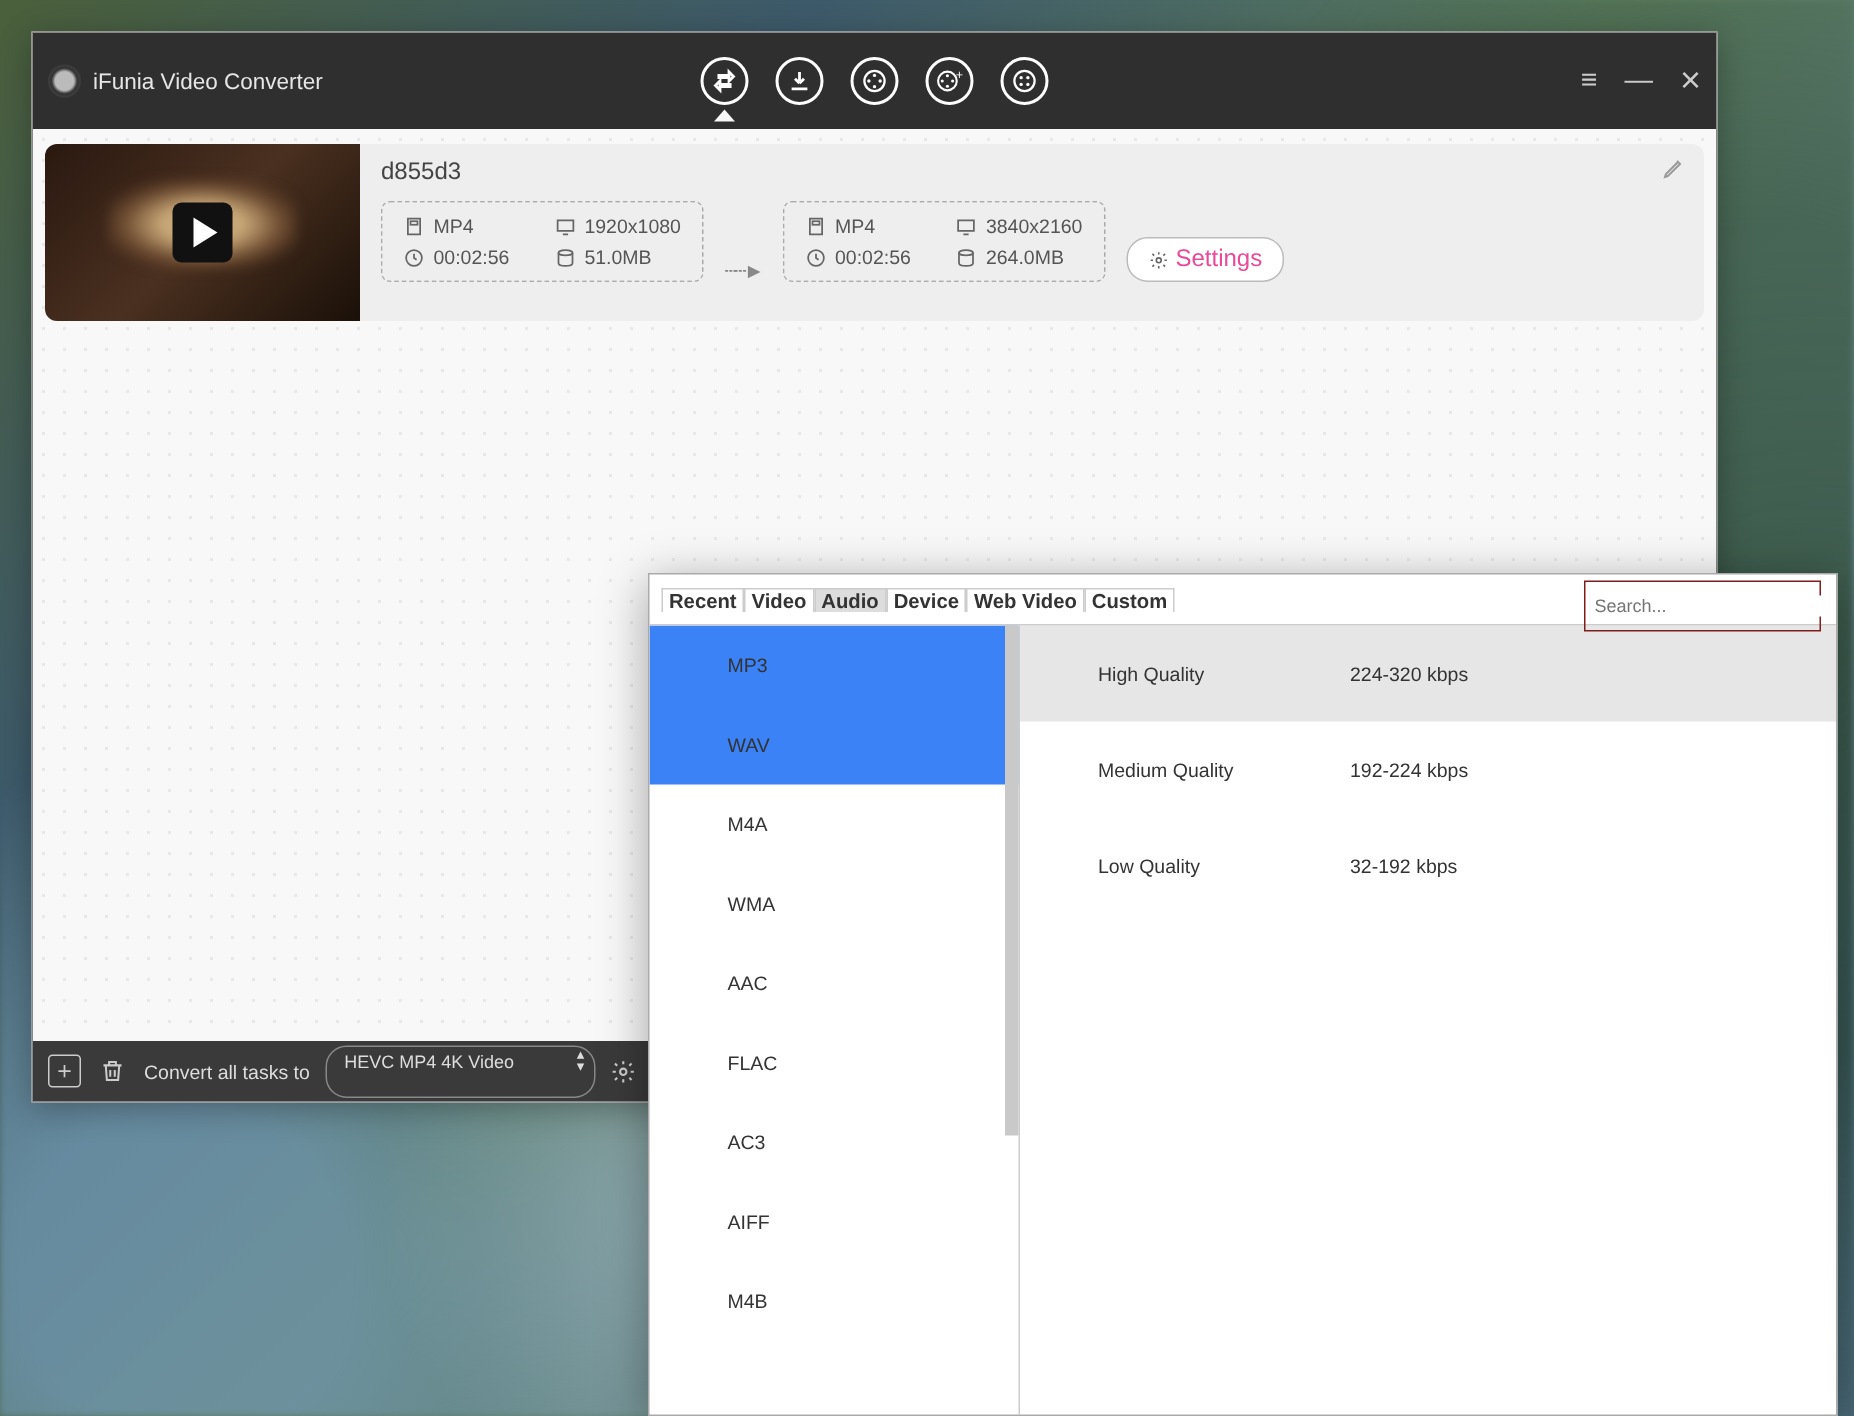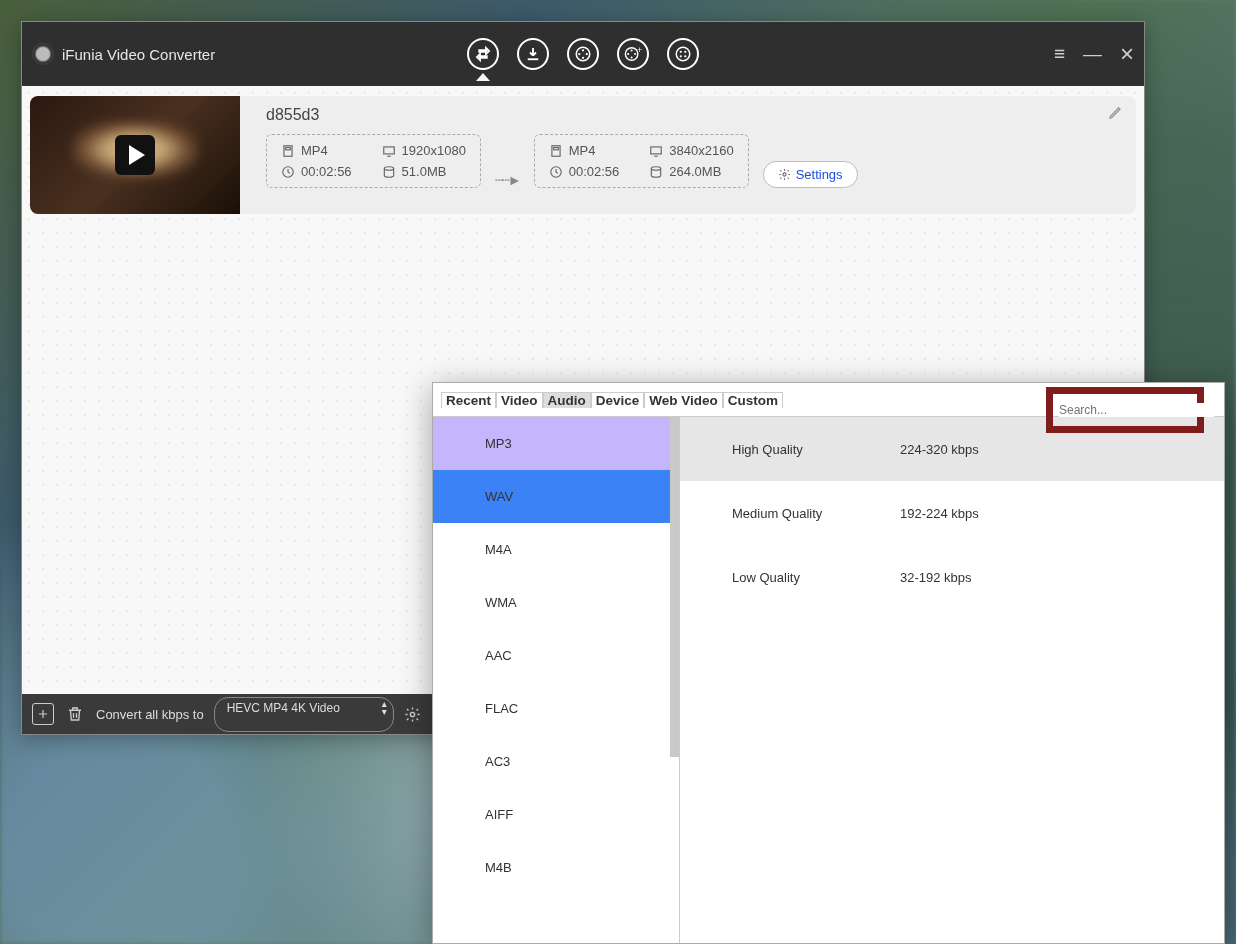--- a/index.html
+++ b/index.html
@@ -93,34 +93,34 @@
 .play{
   position:absolute; left:50%; top:50%; transform:translate(-50%,-50%);
   width:40px; height:40px; background:#111; border-radius:6px;
   display:flex; align-items:center; justify-content:center;
 }
 .play::after{
   content:""; display:block;
   border-left:16px solid #fff; border-top:10px solid transparent; border-bottom:10px solid transparent;
   margin-left:4px;
 }
-.card-body{ flex:1; padding:10px 26px; position:relative; }
+.card-body{ flex:1; padding:10px 14px; position:relative; }
 .card-title{ font-size:16px; color:#444; margin-bottom:10px; }
 .edit-icon{ position:absolute; right:12px; top:8px; cursor:pointer; color:#999; }
 .info-row{ display:flex; align-items:flex-end; gap:14px; }
 .box{
   border:1.5px dashed #aaa; border-radius:6px; padding:8px 14px;
   display:grid; grid-template-columns:auto auto; column-gap:30px; row-gap:6px;
   font-size:13px; color:#555;
 }
 .box .cell{ display:flex; align-items:center; gap:6px; white-space:nowrap; }
 .arrow{ font-size:14px; color:#888; letter-spacing:-2px; }
 .settings-btn{
   border:1px solid #bbb; border-radius:14px; background:#fff;
-  padding:5px 14px; font-size:13px; color:#1d4ed8; cursor:pointer;
+  padding:5px 14px; font-size:16px; color:#ec4899; cursor:pointer;
   display:flex; align-items:center; gap:5px;
 }
 
 
 .bottombar{
   height:40px; background:#3a3a3a; color:#ddd;
   display:flex; align-items:center; padding:0 10px; gap:10px;
   font-size:13px;
 }
 .bottombar .sq{
@@ -146,22 +146,22 @@
   height:34px; padding-left:8px; position:relative;
 }
 .ptab{
   padding:0 4px; height:100%; display:flex; align-items:center;
   font-size:13.5px; color:#333; cursor:pointer;
   border:1px solid transparent; border-bottom:none;
 }
 .ptab.border{ border-color:#ccc; }
 .ptab.active{ background:#ddd; }
 .search-wrap{
-  position:absolute; right:20px; top:4px;
-  border:7px solid #7f1d1d; width:158px; height:22px;
+  position:absolute; right:10px; top:4px;
+  border:1px solid #7f1d1d; width:158px; height:22px;
   display:flex; align-items:center; padding:16px 6px; font-size:12px; color:#888;
 }
 .search-wrap input{ border:none; outline:none; flex:1; font-size:12px; }
 
 .popup-body{ flex:1; display:flex; }
 .col-left{
   width:247px; border-right:1px solid #ccc; 
   position:relative;
 }
 .col-left-inner{ overflow-y:auto; height:100%; }
@@ -333,21 +333,21 @@
     <div class="sq">
       <svg width="14" height="14" viewBox="0 0 24 24" stroke="#ccc" stroke-width="2">
           <path d="M12 5v14M5 12h14"></path>
         </svg>
     </div>
     <div class="sq" style="border:none">
       <svg width="18" height="18" viewBox="0 0 24 24" fill="none" stroke="#ccc" stroke-width="1.8">
           <path d="M4 7h16M9 7V4h6v3M6 7l1 13h10l1-13M10 11v6M14 11v6"></path>
         </svg>
     </div>
-    <span>Convert all kbps to</span>
+    <span>Convert all tasks to</span>
     <div class="format-select">
       <span>HEVC MP4 4K Video</span>
       <span class="chev">▴<br>▾</span>
     </div>
     <svg width="17" height="17" viewBox="0 0 24 24" fill="none" stroke="#ccc" stroke-width="2">
         <circle cx="12" cy="12" r="3"></circle>
         <path d="M12 2v3M12 19v3M4.2 4.2l2.1 2.1M17.7 17.7l2.1 2.1M2 12h3M19 12h3M4.2 19.8l2.1-2.1M17.7 6.3l2.1-2.1"></path>
       </svg>
   </div>
 </div>
@@ -366,21 +366,21 @@
       <svg width="13" height="13" viewBox="0 0 24 24" fill="none" stroke="#5a8aca" stroke-width="2.5">
           <circle cx="10" cy="10" r="6"></circle>
           <path d="M20 20l-5-5"></path>
         </svg>
       <input placeholder="Search..." style="">
     </div>
   </div>
   <div class="popup-body">
     <div class="col-left">
       <div class="col-left-inner" id="fmt-host">
-          <div class="fmt" style="background: #c4b5fd;">MP3</div>
+          <div class="fmt" style="background: #3b82f6;">MP3</div>
           <div class="fmt sel">WAV</div>
           <div class="fmt">M4A</div>
           <div class="fmt">WMA</div>
           <div class="fmt">AAC</div>
           <div class="fmt">FLAC</div>
           <div class="fmt">AC3</div>
           <div class="fmt">AIFF</div>
           <div class="fmt">M4B</div>
         </div>
       <div class="scrollbar-mimic"></div>

